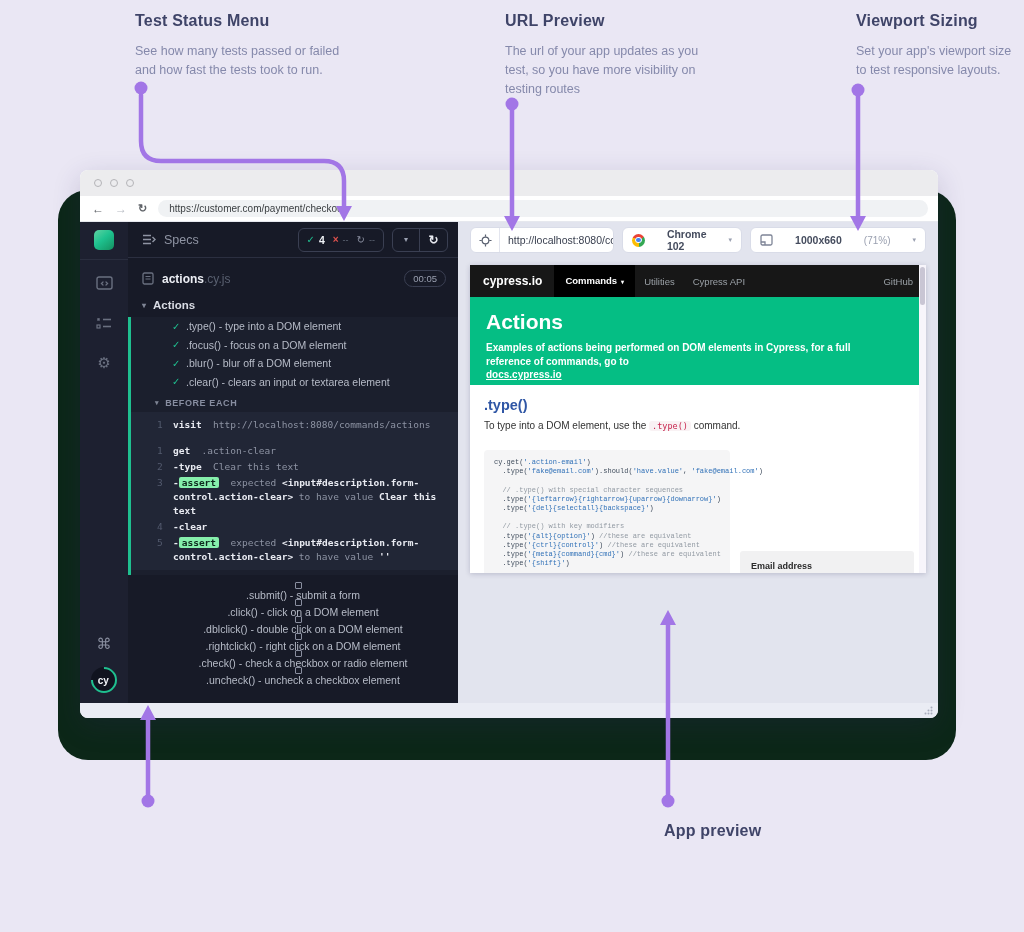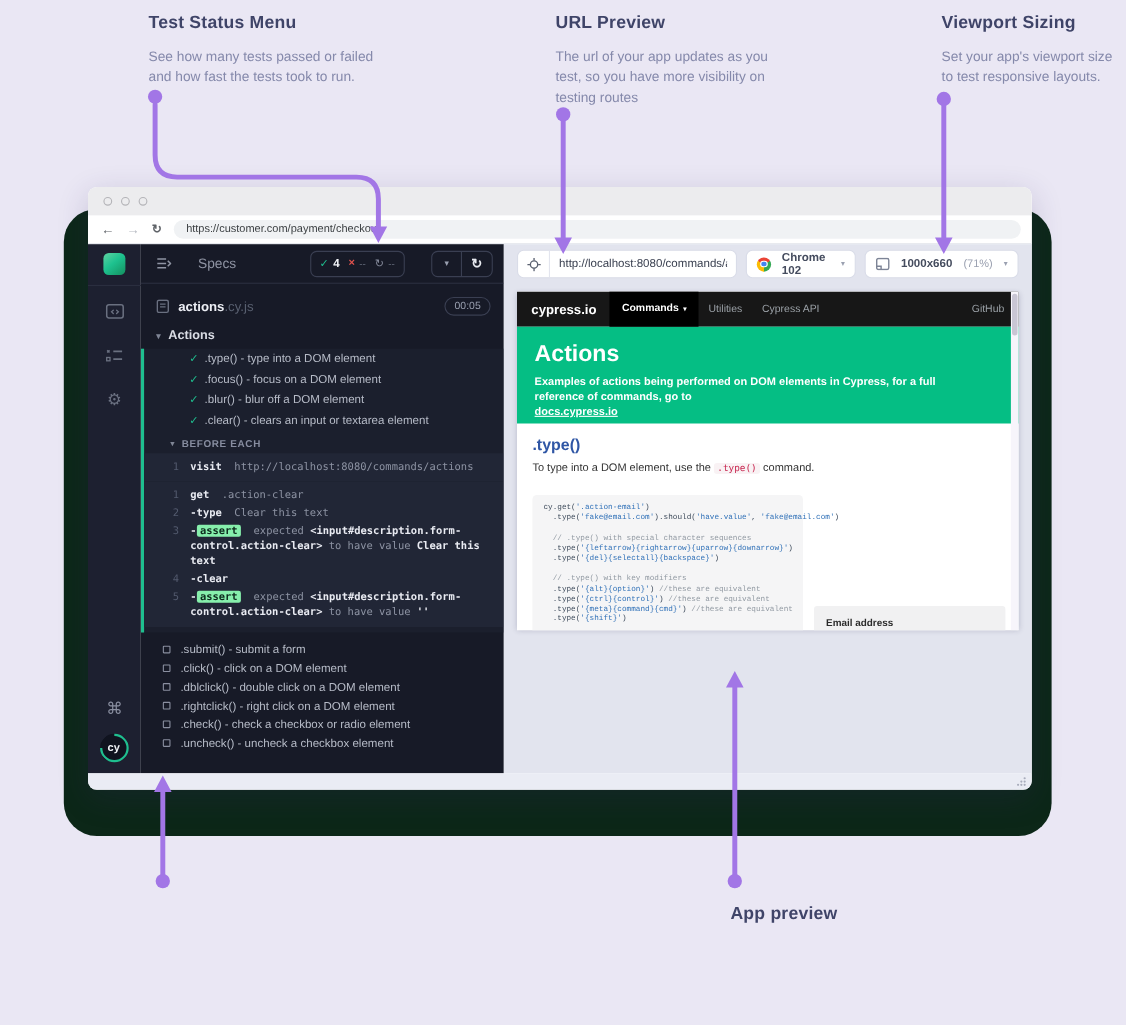--- a/index.html
+++ b/index.html
@@ -31,21 +31,21 @@
   .cylogo-sq { width:20px; height:20px; border-radius:5px; background:linear-gradient(140deg,#5fd3a2 0%,#1ec28f 45%,#14905f 100%); margin-bottom:9px; }
   .sb-sep { width:48px; height:1px; background:#2a2e3f; margin-bottom:14px; }
   .sb-ic { color:#6a7080; margin-bottom:22px; height:18px; display:flex; align-items:center; justify-content:center; font-size:15px; }
   .sb-bottom { margin-top:auto; display:flex; flex-direction:column; align-items:center; padding-bottom:10px; }
   .cmd-glyph { color:#8a8fa0; font-size:15px; margin-bottom:14px; }
   .cybadge { width:26px; height:26px; border-radius:50%; background:#10131f; border:2.5px solid #1fbf8f; border-left-color:transparent; transform:rotate(45deg); display:flex; align-items:center; justify-content:center; }
   .cybadge span { transform:rotate(-45deg); color:#f2f4f8; font-size:10px; font-weight:700; }
 
   
   .specs { width:330px; background:#171a27; flex:none; overflow:hidden; display:flex; flex-direction:column; }
-  .specs-head { height:36px; border-bottom:1px solid #2b2f40; display:flex; align-items:center; padding:0 10px 0 14px; flex:none;gap:16px; }
+  .specs-head { height:36px; border-bottom:1px solid #2b2f40; display:flex; align-items:center; padding:0 10px 0 14px; flex:none; }
   .specs-label { color:#8f94a3; font-size:12.5px; margin-left:8px; }
   .stats-pill { margin-left:auto; height:24px; border:1px solid #3a3f52; border-radius:6px; display:flex; align-items:center; padding:0 8px; gap:4px; }
   .st-pass { color:#1fbf8f; font-size:10px; }
   .st-num { color:#f0f2f6; font-size:10.5px; font-weight:700; }
   .st-fail { color:#e0524d; font-size:10px; font-weight:700; margin-left:4px; }
   .st-dim { color:#626979; font-size:9px; }
   .st-pend { color:#8a8fa0; font-size:10px; margin-left:4px; }
   .btn-group { margin-left:8px; height:24px; border:1px solid #3a3f52; border-radius:6px; display:flex; align-items:stretch; overflow:hidden; }
   .btn-cell { width:27px; display:flex; align-items:center; justify-content:center; }
   .btn-cell.first { border-right:1px solid #3a3f52; color:#9aa0b0; font-size:8px; }
@@ -68,31 +68,31 @@
   .cmd-panel { background:#212636; padding:4px 8px 4px 26px; }
   .cmd-row { display:flex; font-family:"DejaVu Sans Mono",monospace; font-size:9.5px; line-height:14px; margin:2px 0; }
   .cmd-n { width:16px; flex:none; color:#535a6e; }
   .cmd-body { flex:1; white-space:pre-wrap; word-break:normal; color:#8d93a3; }
   .seg-cmd { font-weight:700; color:#e9ebf2; }
   .seg-arg { color:#8d93a3; }
   .seg-strong { font-weight:700; color:#e9ebf2; }
   .seg-badge { background:#86efac; color:#0d2a1d; font-weight:700; padding:0 3px; border-radius:2px; }
 
   .pending-list { padding-top:7px; }
-  .pend-row { display:flex; align-items:center; height:17px; padding-left:20px; }
+  .pend-row { display:flex; align-items:center; height:17px; padding-left:20px;flex-direction:column; }
   .pend-box { width:7px; height:7px; border:1px solid #8a8fa0; border-radius:1px; margin-right:9px; flex:none; }
   .pend-label { color:#b6bbc7; font-size:10.5px; }
 
   
   .preview { flex:1; background:#e2e4ee; position:relative; overflow:hidden; }
   .pv-head { height:36px; display:flex; align-items:center; padding:0 12px; gap:8px; }
   .url-group { height:26px; background:#fff; border:1px solid #d9dce8; border-radius:6px; display:flex; align-items:center; width:240px; overflow:hidden; }
   .crosshair-btn { width:29px; height:100%; border-right:1px solid #e3e5ee; display:flex; align-items:center; justify-content:center; flex:none; }
   .pv-url { border:0; outline:0; flex:1; font-size:10.5px; color:#3a4050; padding:0 8px; font-family:"Liberation Sans",sans-serif; background:transparent; }
-  .sel { height:26px; background:#fff; border:1px solid #d9dce8; border-radius:6px; display:flex; align-items:center; padding:0 9px; gap:10px; }
+  .sel { height:26px; background:#fff; border:1px solid #d9dce8; border-radius:6px; display:flex; align-items:center; padding:0 9px; gap:22px; }
   .sel-label { font-size:10.5px; color:#454c5e; font-weight:600; }
   .sel-dim { font-size:10px; color:#9aa0b0; }
   .sel .chev { margin:0; font-size:7px; color:#9aa0b0; }
   .chrome-ic { width:13px; height:13px; border-radius:50%; background:conic-gradient(from -60deg,#ea4335 0 33%,#34a853 0 66%,#fbbc05 0 100%); position:relative; flex:none; }
   .chrome-ic::after { content:''; position:absolute; inset:3.2px; background:#4285f4; border:1.6px solid #fff; border-radius:50%; }
 
   .iframe { position:absolute; left:12px; top:43px; width:456px; height:308px; background:#fff; box-shadow:0 1px 5px rgba(40,40,80,.22); overflow:hidden; }
   .app-nav { height:32px; background:#171717; display:flex; align-items:center; }
   .brand { color:#fff; font-size:12px; font-weight:700; padding:0 12px 0 13px; }
   .nav-item { color:#9aa0a6; font-size:9.5px; padding:0 9px; }

